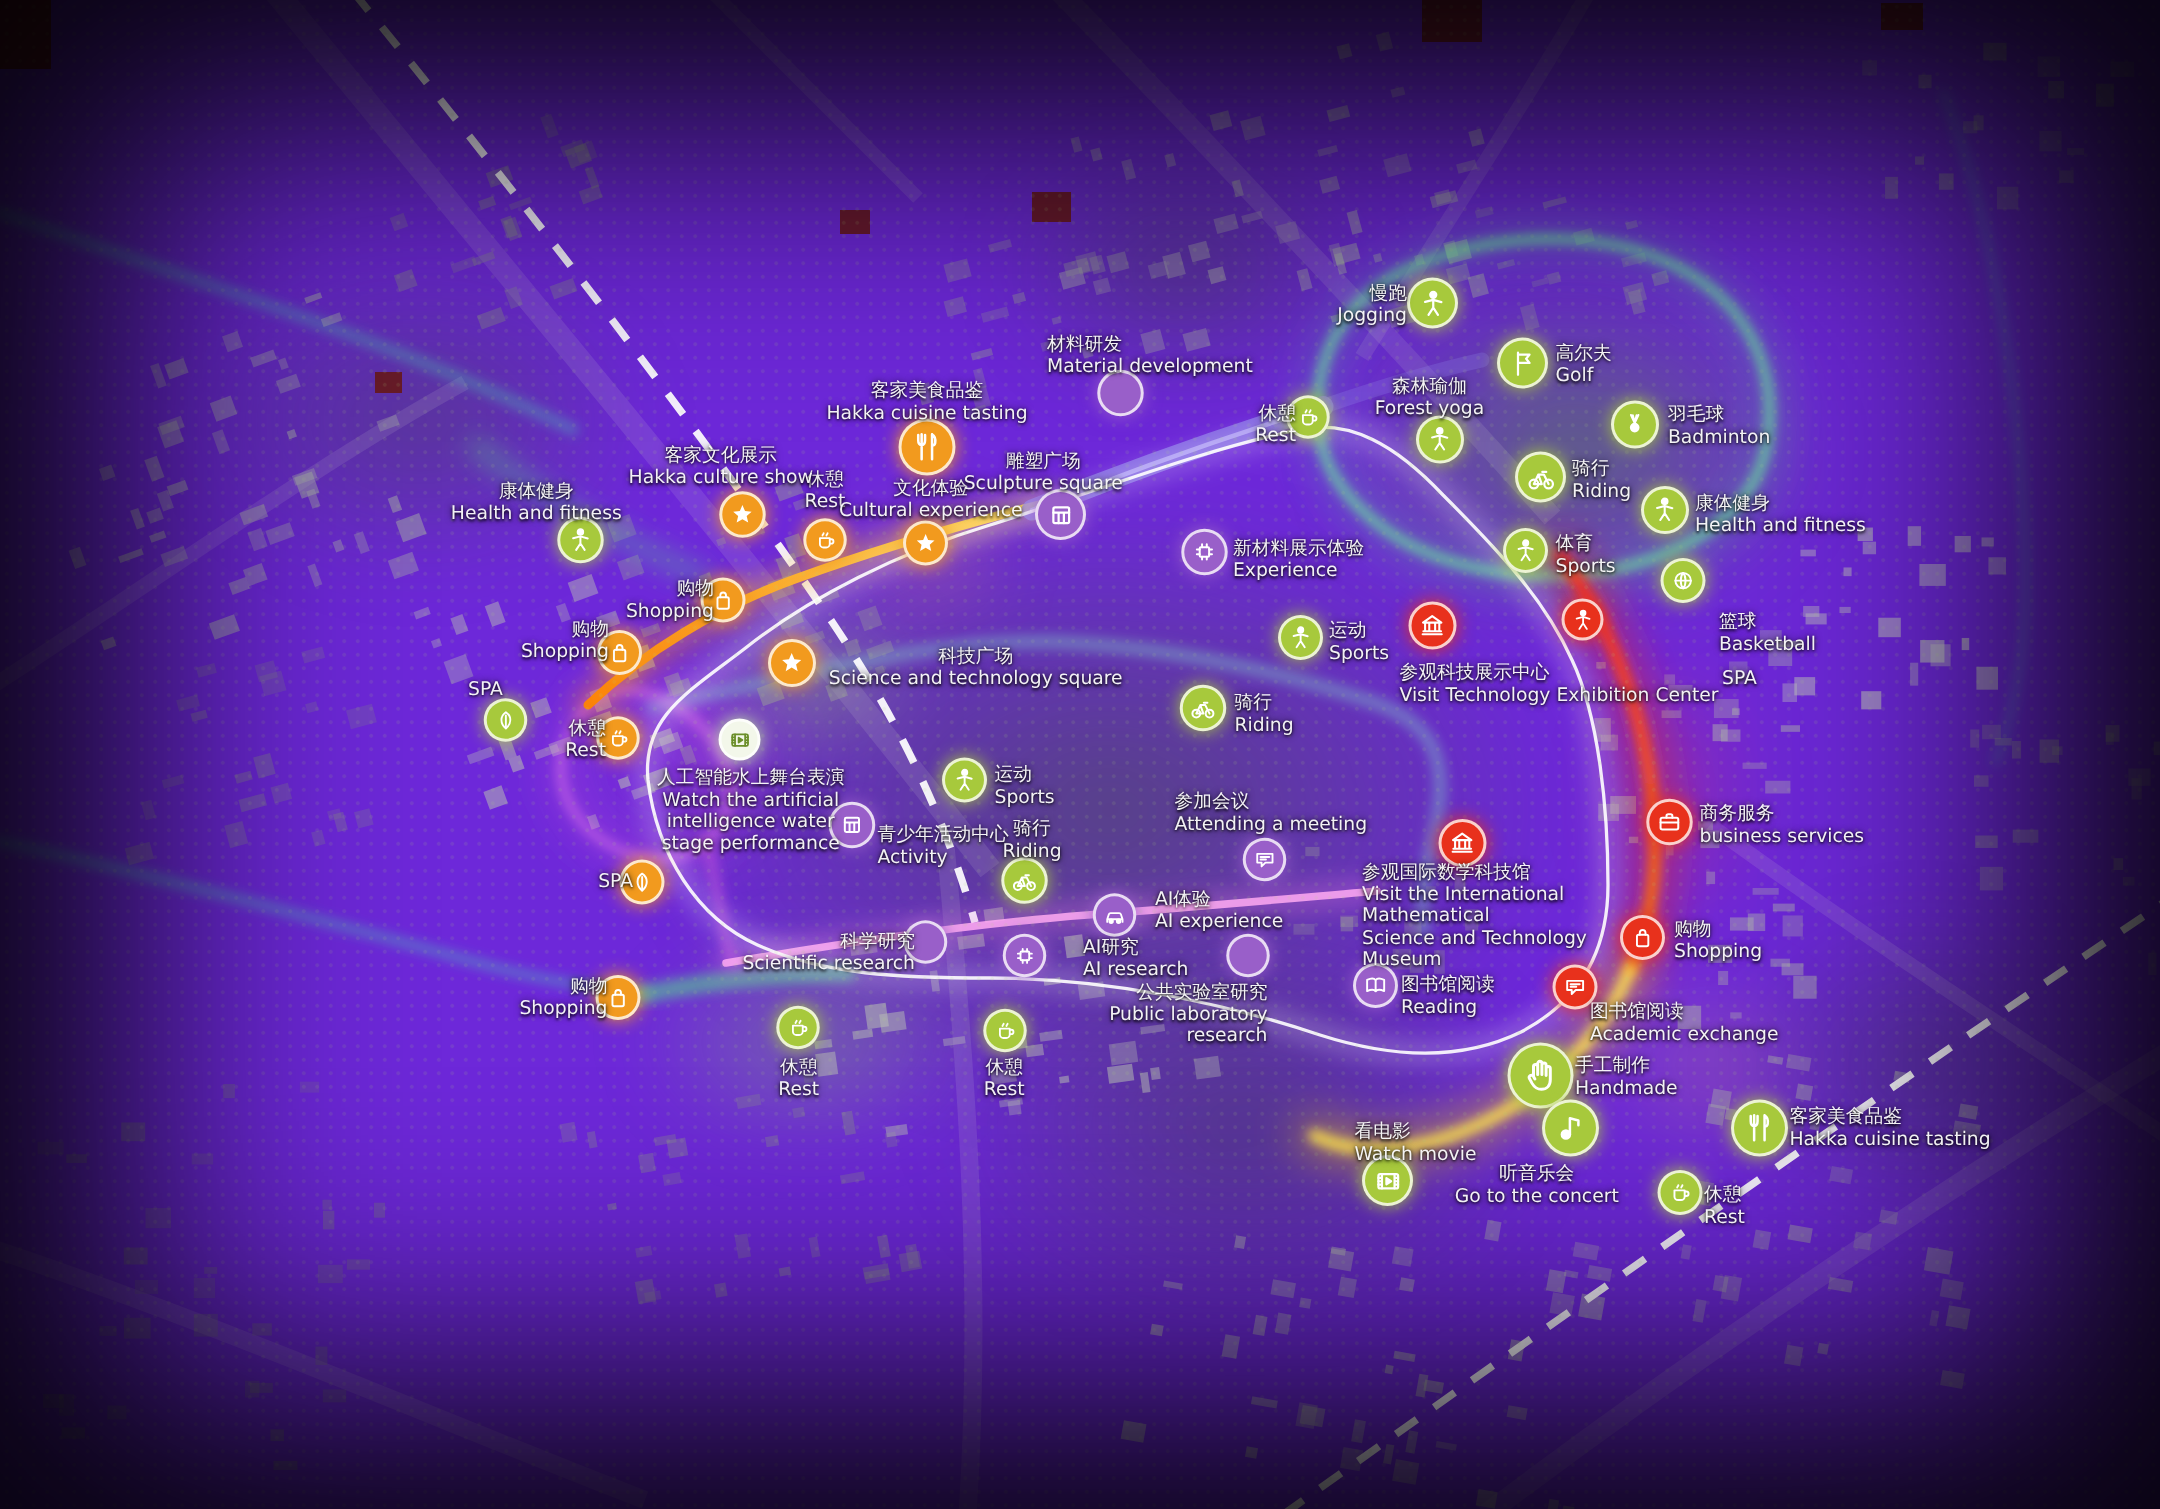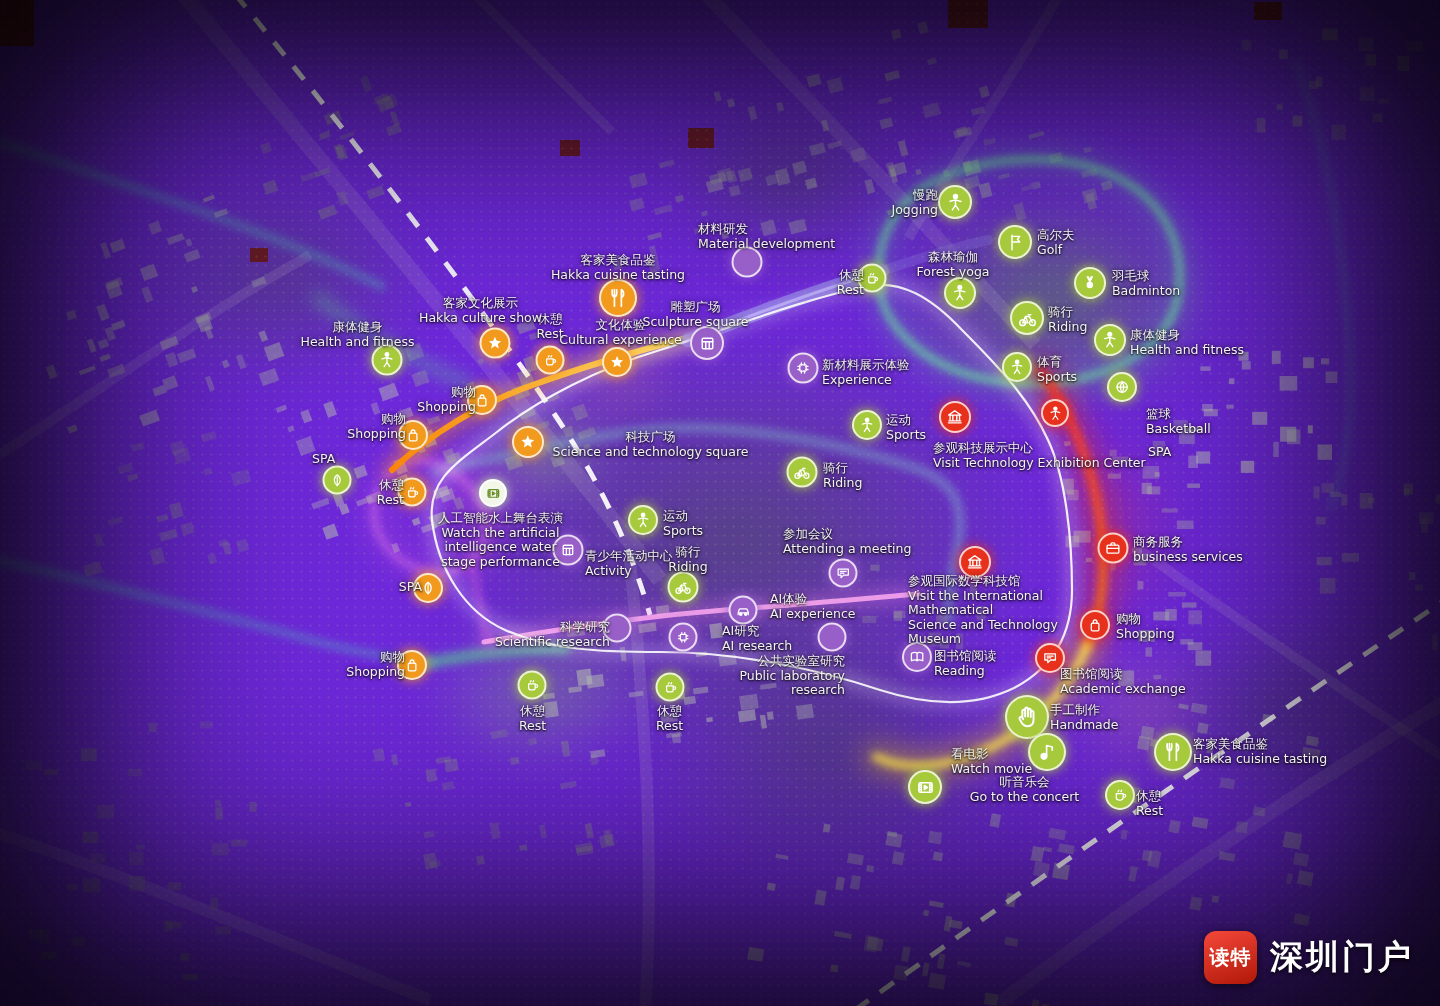--- a/index.html
+++ b/index.html
@@ -1120,21 +1120,21 @@
       </div>
       <div class="lb" style="left: 1050px; top: 703px; width: 95px; text-align: left;">
         <div>手工制作</div>
         <div>Handmade</div>
       </div>
       <div class="mk" style="left: 925px; top: 787px; width: 30px; height: 30px; background: rgb(167, 201, 60); color: rgb(255, 255, 255); box-shadow: rgb(167, 201, 60) 0px 0px 12px;">
         <svg viewBox="0 0 24 24">
           <use href="#i-film"></use>
         </svg>
       </div>
-      <div class="lb" style="left: 903px; top: 747px; width: 95px; text-align: left; margin-left: 48px;">
+      <div class="lb" style="left: 903px; top: 747px; width: 95px; text-align: left;">
         <div>看电影</div>
         <div>Watch movie</div>
       </div>
       <div class="mk" style="left: 1047px; top: 752px; width: 34px; height: 34px; background: rgb(167, 201, 60); color: rgb(255, 255, 255); box-shadow: rgb(167, 201, 60) 0px 0px 12px;">
         <svg viewBox="0 0 24 24">
           <use href="#i-note"></use>
         </svg>
       </div>
       <div class="lb" style="left: 962px; top: 775px; width: 125px; text-align: center;">
         <div>听音乐会</div>
@@ -1190,17 +1190,13 @@
         </svg>
       </div>
       <div class="lb" style="left: 330px; top: 650px; width: 75px; text-align: right;">
         <div>购物</div>
         <div>Shopping</div>
       </div>
     </div>
 
   <div id="vignette"></div>
 
-  <div class="wm">
-    <div class="wm-icon">读特</div>
-    <div class="wm-text">深圳门户</div>
-  </div>
 </div>
 
 </body></html>

